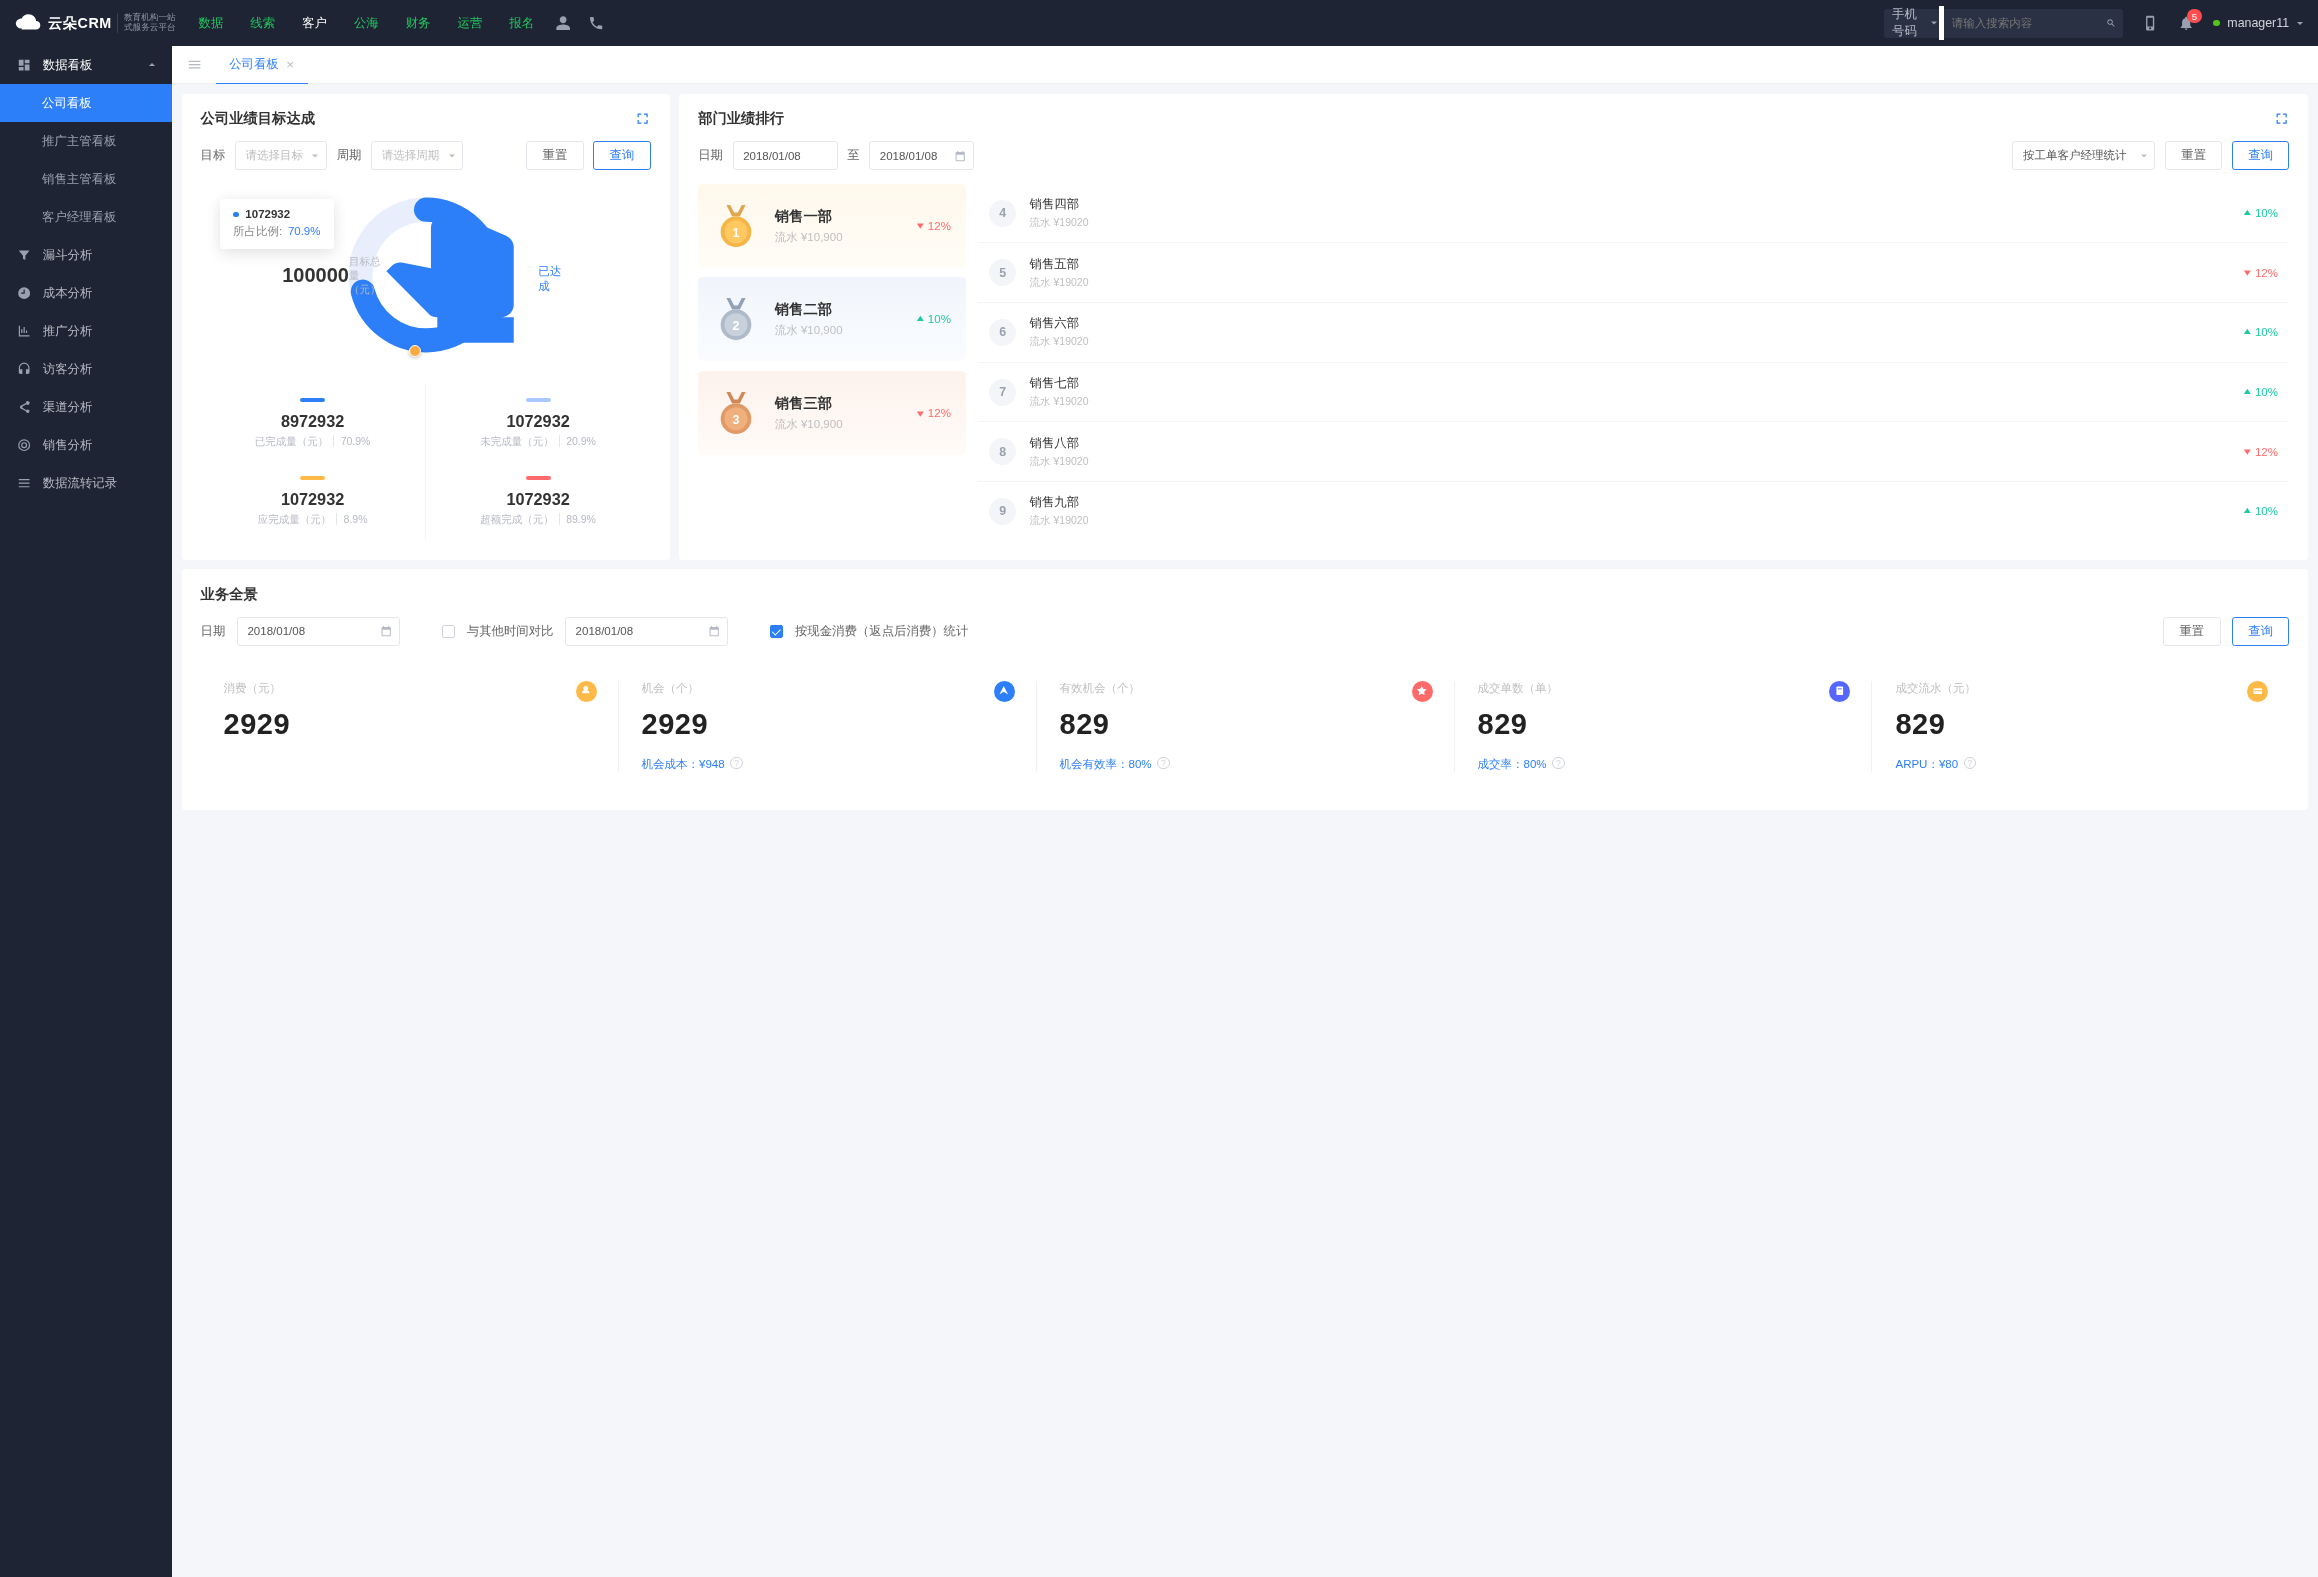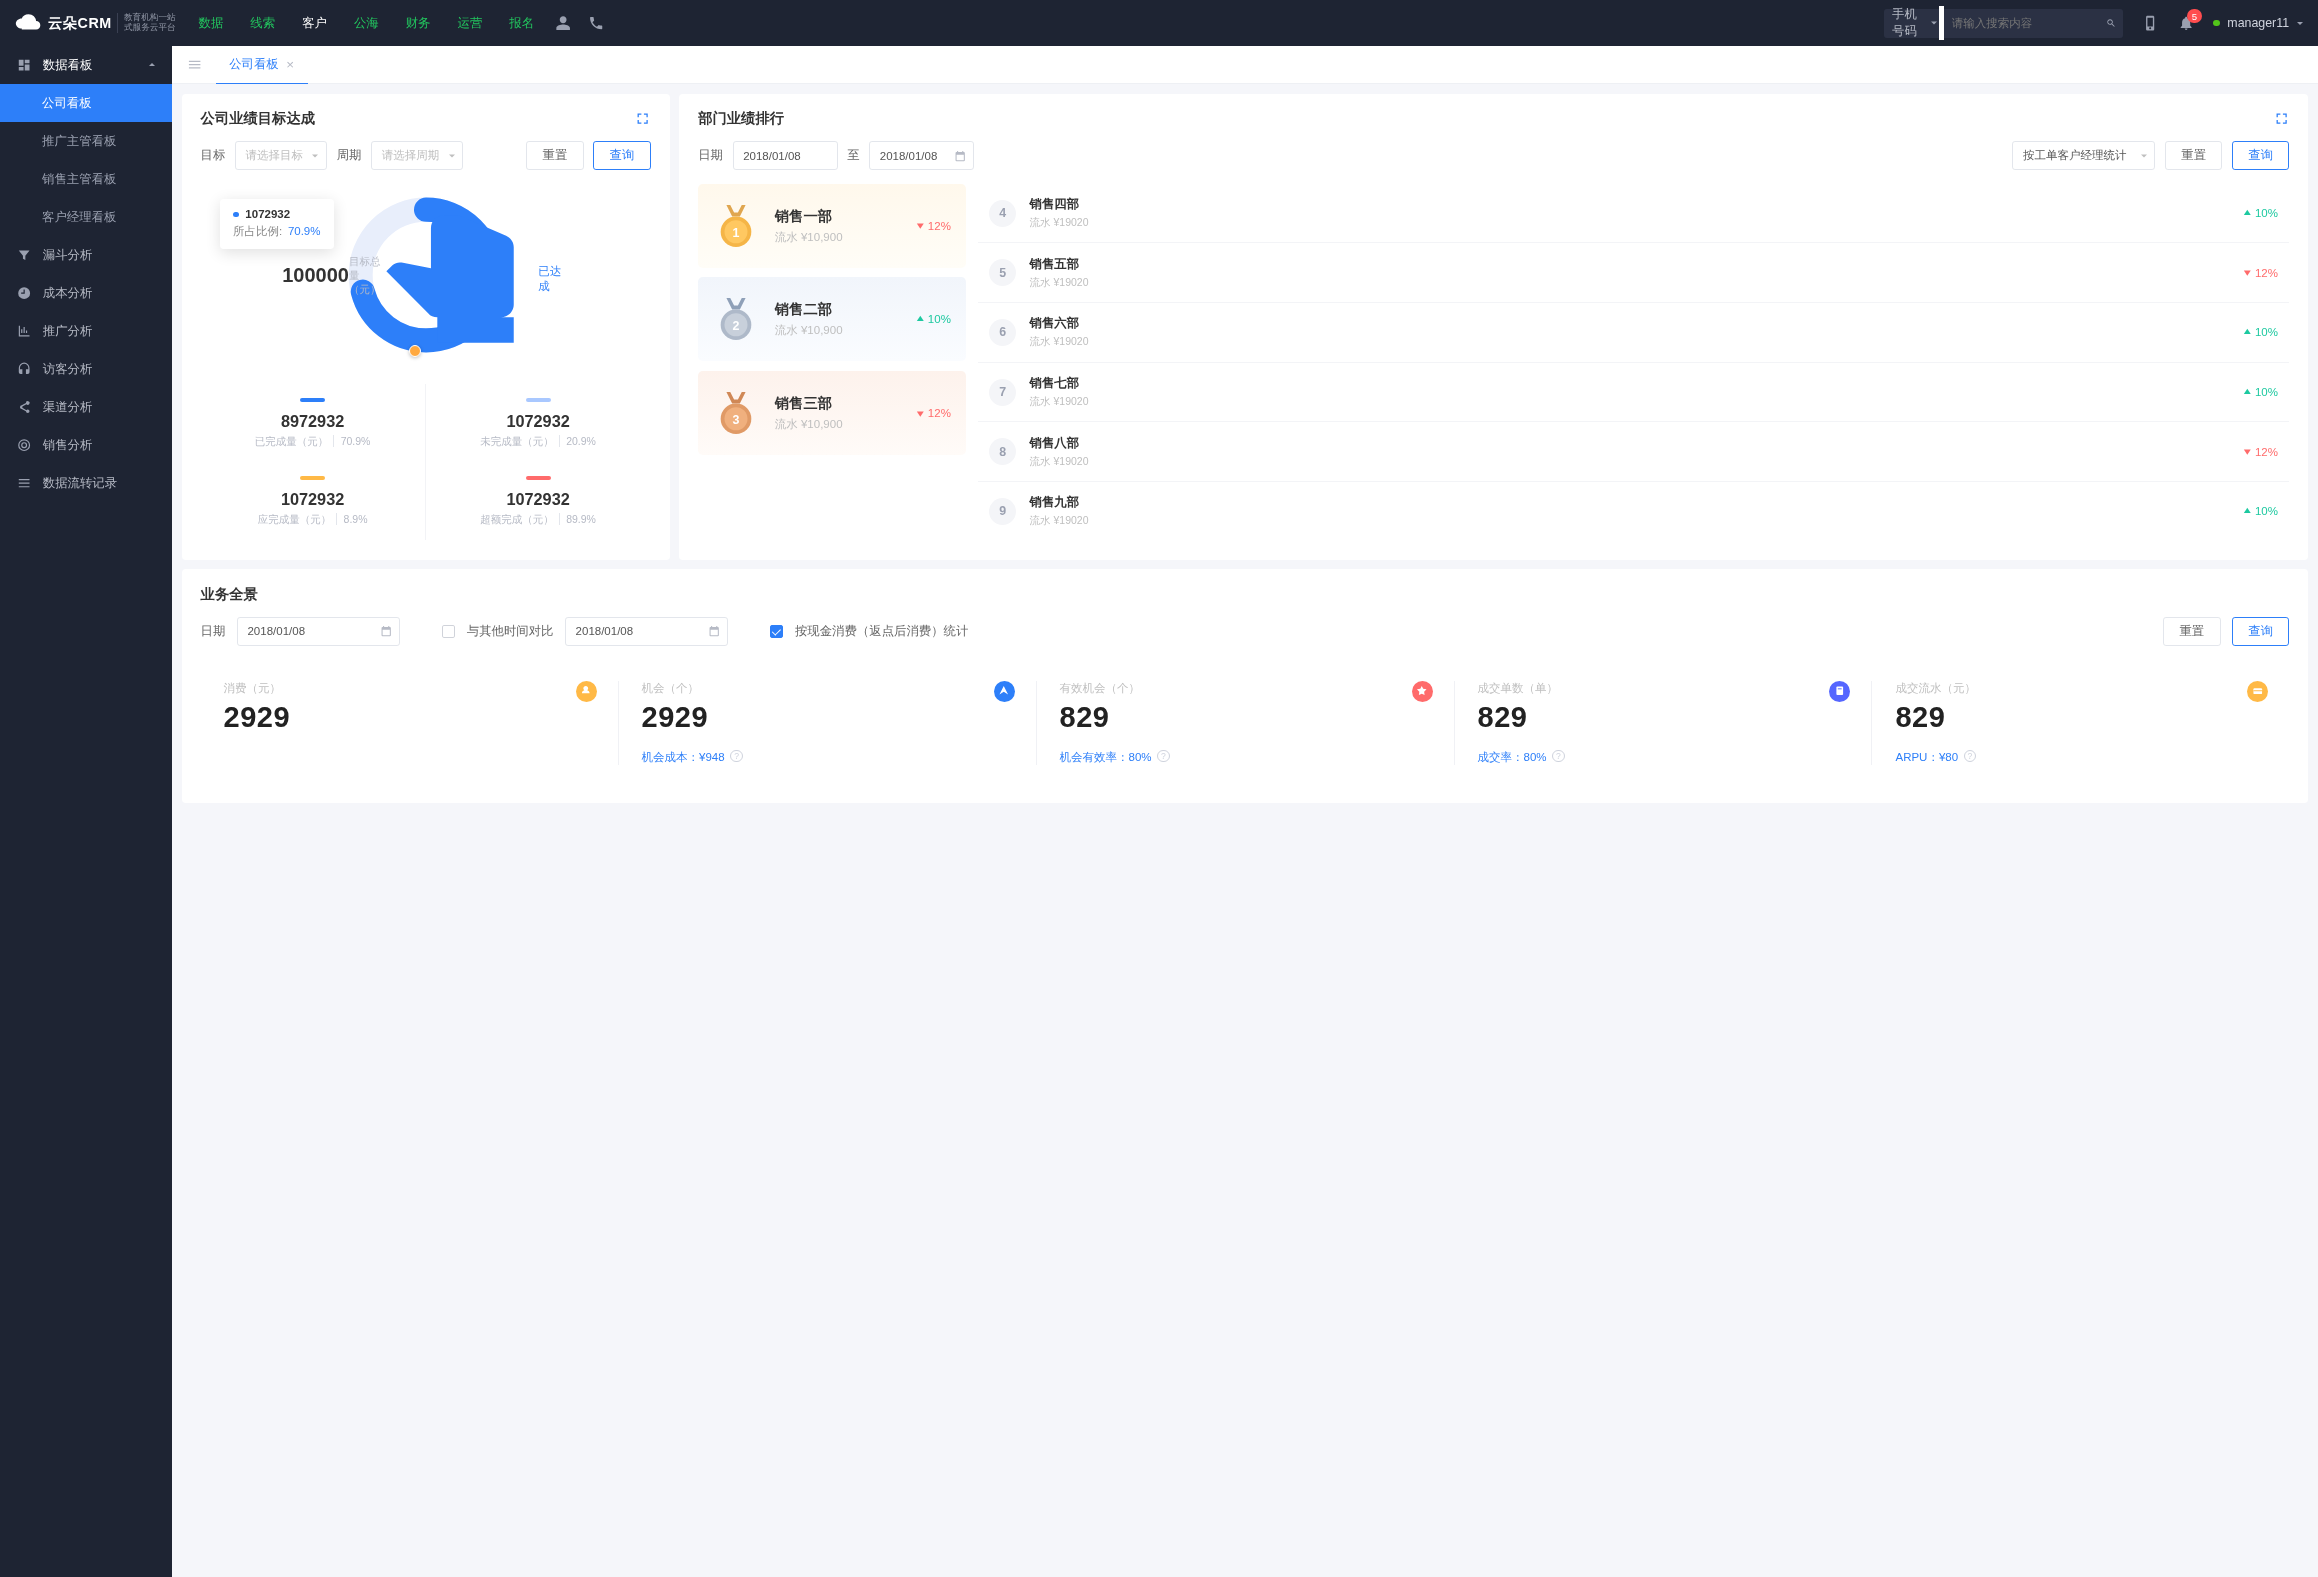--- a/index.html
+++ b/index.html
@@ -99,33 +99,33 @@
 .rank-info .sub{font-size:11.5px;color:#bfbfbf;margin-top:3.8px}
 .pct{margin-left:auto;font-size:11.5px;display:flex;align-items:center;gap:2.9px}
 .pct.down{color:#ff6b6b}
 .pct.up{color:#1dc9a0}
 .pct svg{width:8.6px;height:8.6px}
 
 .rest{flex:1;display:flex;flex-direction:column}
 .rest-row{display:flex;align-items:center;gap:13.4px;padding:12.4px 11.5px;border-bottom:1px solid #f3f4f7}
 .rest-row:last-child{border-bottom:none}
 .rnum{width:27px;height:27px;border-radius:50%;background:#f4f5f8;color:#9aa0b0;display:flex;align-items:center;justify-content:center;font-size:12.4px;font-weight:600}
-.rest-info .nm{font-size:12.4px;font-weight:700;color:#333}
+.rest-info .nm{font-size:12.4px;font-weight:400;color:#333}
 .rest-info .sub{font-size:10.5px;color:#bfbfbf;margin-top:2.9px}
 
 
 .ov-card{}
 .ov-filters{display:flex;align-items:center;gap:11.5px;font-size:12.4px;color:#666;flex-wrap:wrap}
 .chk{width:13.4px;height:13.4px;border:1px solid #d0d3da;border-radius:1.9px;cursor:pointer;display:inline-flex;align-items:center;justify-content:center}
 .chk.on{background:#2d7ff9;border-color:#2d7ff9}
 .chk.on:after{content:"";width:3.8px;height:6.7px;border:solid #fff;border-width:0 1.9px 1.9px 0;transform:rotate(45deg);margin-top:-1.9px}
 .kpis{display:flex;margin-top:25px;padding:9.6px 0 19px}
 .kpi{flex:1;padding:0 23px;border-right:1px solid #f0f1f5;position:relative}
 .kpi:last-child{border-right:none}
-.kpi .t{font-size:11.5px;color:#bfbfbf;margin-bottom:5px}
+.kpi .t{font-size:11.5px;color:#bfbfbf;margin-bottom:12px}
 .kpi .v{font-size:29px;font-weight:800;color:#222;letter-spacing:0.5px}
 .kpi .f{font-size:11.5px;color:#2d7ff9;margin-top:16px;display:flex;align-items:flex-start;gap:3.8px}
 .kpi .f .q{width:12.4px;height:12.4px;border:1px solid #cfd3dd;border-radius:50%;color:#cfd3dd;font-size:8.6px;display:inline-flex;align-items:center;justify-content:center;margin-left:1.9px}
 .kpi .badge-ic{position:absolute;right:21px;top:0;width:21px;height:21px;border-radius:50%;display:flex;align-items:center;justify-content:center}
 .kpi .badge-ic svg{width:11.5px;height:11.5px;fill:#fff}
 
 </style>
 </head>
 <body>
 

